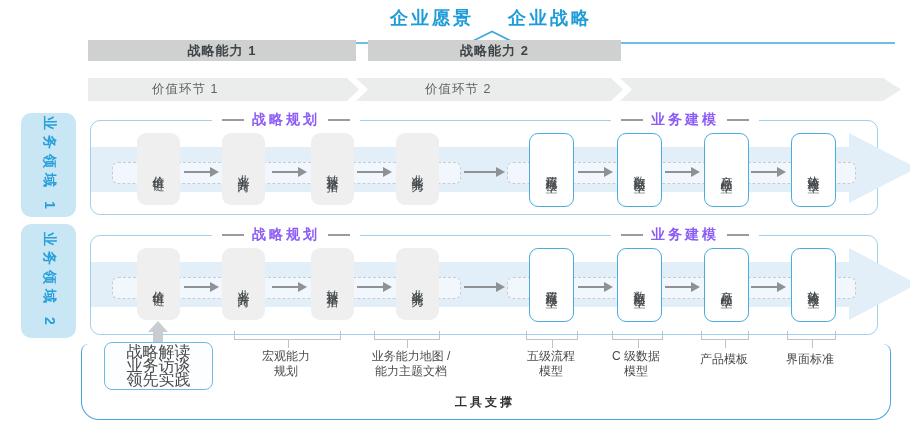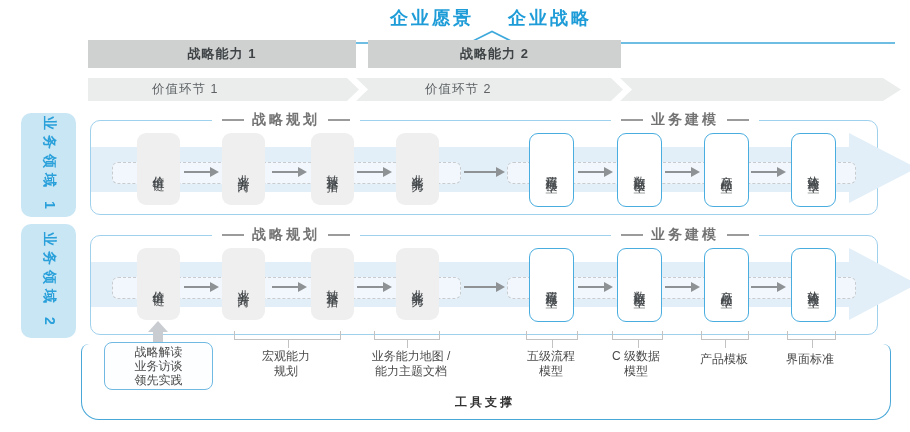--- a/index.html
+++ b/index.html
@@ -6,39 +6,39 @@
   .canvas{position:relative;width:910px;height:432px;background:#fff;overflow:hidden;
           font-family:"Liberation Sans",sans-serif;color:#333;margin-left:14px;}
 
   
   .hdr{position:absolute;left:0;right:0;top:6px;display:flex;justify-content:center;gap:34px;
        transform:translateX(22px);}
   .hdr span{font-size:18px;font-weight:bold;letter-spacing:3px;color:#1E9CD8;white-space:nowrap;}
   .caret-svg{position:absolute;left:0;top:0;width:910px;height:50px;}
 
   
-  .bar{position:absolute;top:40px;height:28px;background:#CFD1D0;display:flex;align-items:center;
+  .bar{position:absolute;top:40px;height:21px;background:#CFD1D0;display:flex;align-items:center;
        justify-content:center;font-size:13px;font-weight:600;color:#3F4346;letter-spacing:1px;}
   
   .band-svg{position:absolute;left:0;top:78px;width:910px;height:24px;}
   .band-label{position:absolute;top:81px;width:140px;text-align:left;font-size:12.5px;
               color:#5E6265;letter-spacing:1px;}
 
   
   .tab{position:absolute;left:7px;width:55px;background:#C9E6F5;border-radius:10px;
        display:flex;align-items:center;justify-content:center;}
   .tab span{writing-mode:vertical-lr;text-orientation:sideways;font-size:14px;font-weight:bold;
             letter-spacing:5px;color:#29A0DA;white-space:nowrap;}
 
   
   .row{position:absolute;left:0;width:910px;}
   .row-frame{position:absolute;left:76px;top:0;width:786px;height:100%;
              border:1px solid #9FD0EC;border-radius:10px;background:transparent;}
   .row-title{position:absolute;top:0;transform:translate(-50%,-50%);background:#fff;
-             font-size:14px;font-weight:bold;letter-spacing:3px;color:#737373;white-space:nowrap;
+             font-size:14px;font-weight:bold;letter-spacing:3px;color:#8b5cf6;white-space:nowrap;
              display:flex;align-items:center;padding:0 2px;z-index:4;}
   .row-title::before,.row-title::after{content:'';width:22px;height:2px;background:#9B9B9B;
              display:inline-block;margin:0 8px;}
   .flow-svg{position:absolute;left:0;top:0;width:910px;height:100%;z-index:1;}
   .dashed{position:absolute;top:42px;height:20px;width:347px;border:1px dashed #C9CCCE;
           border-radius:6px;background:rgba(255,255,255,0.5);z-index:2;}
   .gbox,.bbox{position:absolute;top:13px;width:43px;height:72px;border-radius:9px;z-index:3;
           display:flex;align-items:center;justify-content:center;}
   .gbox{background:#EFEFEF;}
   .bbox{background:#fff;border:1.4px solid #49ADDF;}
@@ -53,21 +53,21 @@
           border-left:10px solid transparent;border-right:10px solid transparent;
           border-bottom:11px solid #C9CDD1;}
   .up-arrow-stem{position:absolute;left:139px;top:332px;width:10px;height:12px;background:#C9CDD1;z-index:6;}
   .bracket{position:absolute;top:331px;height:8px;border-left:1px solid #C2C2C2;
           border-right:1px solid #C2C2C2;border-bottom:1px solid #C2C2C2;z-index:5;}
   .bracket::after{content:'';position:absolute;left:50%;top:8px;width:1px;height:9px;background:#C2C2C2;}
   .note{position:absolute;width:150px;text-align:center;font-size:12px;line-height:15px;
         color:#4A4A4A;white-space:pre-line;z-index:6;}
   .practice-box{position:absolute;left:90px;top:342px;width:107px;height:46px;border:1px solid #6FB9E2;
         border-radius:8px;background:#FDFEFF;display:flex;align-items:center;justify-content:center;
-        text-align:center;font-size:12px;line-height:14px;color:#4A4A4A;white-space:pre-line;z-index:7;}
+        text-align:center;font-size:16px;line-height:14px;color:#4A4A4A;white-space:pre-line;z-index:7;}
 
   
   .toolbox{position:absolute;left:67px;top:344px;width:808px;height:75px;
         border:1.4px solid #4AA8D8;border-top:none;border-radius:8px 8px 18px 18px;z-index:1;}
   .tool-label{position:absolute;left:471px;top:394px;transform:translateX(-50%);
         font-size:12px;font-weight:bold;letter-spacing:3px;color:#333;z-index:6;white-space:nowrap;}
 </style>
 </head>
 <body>
 

